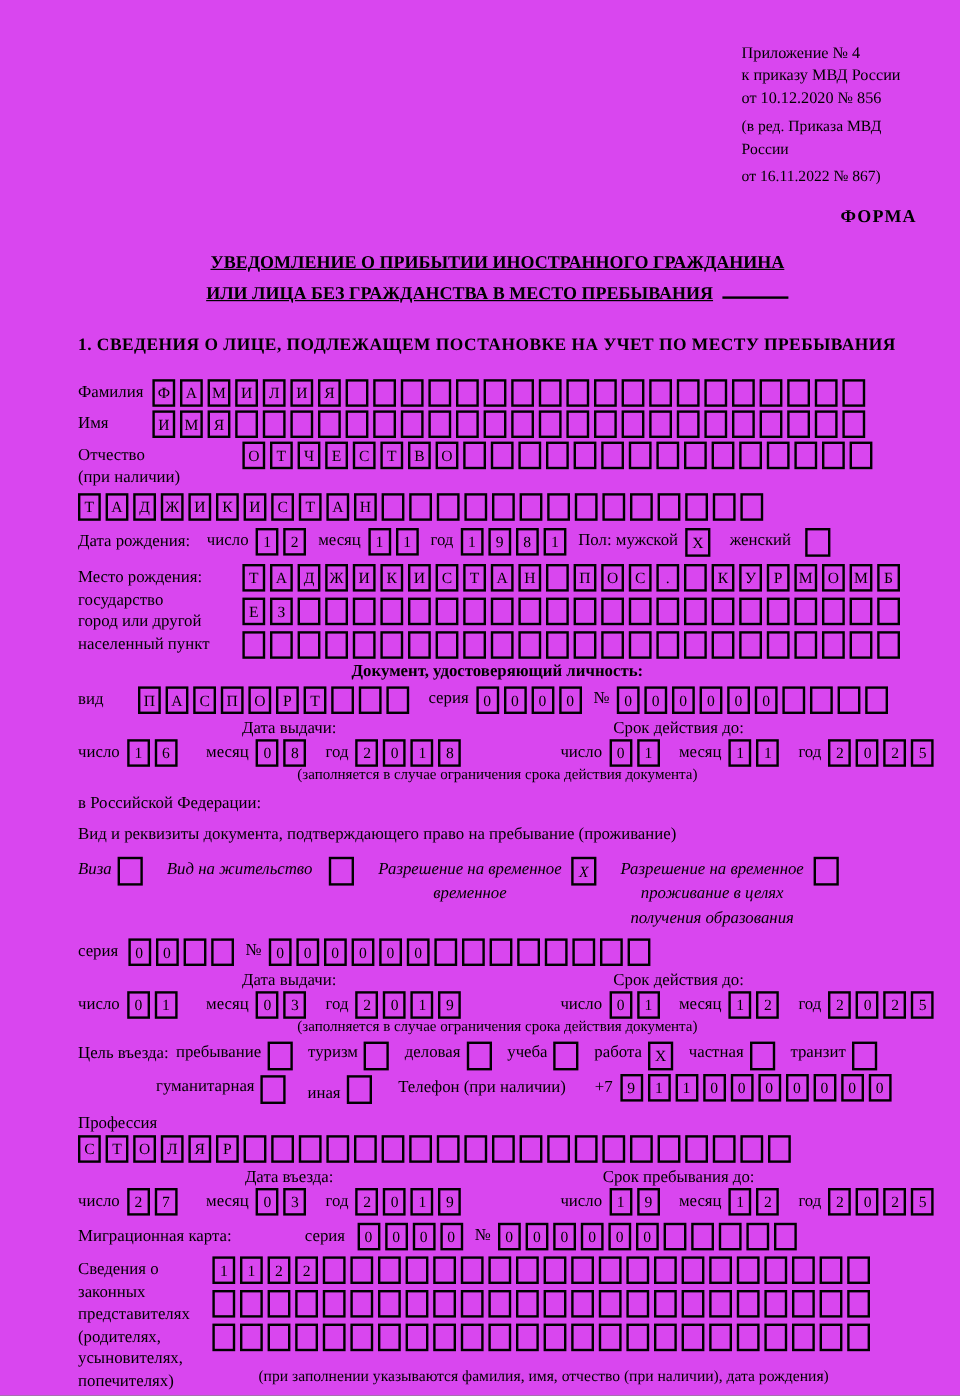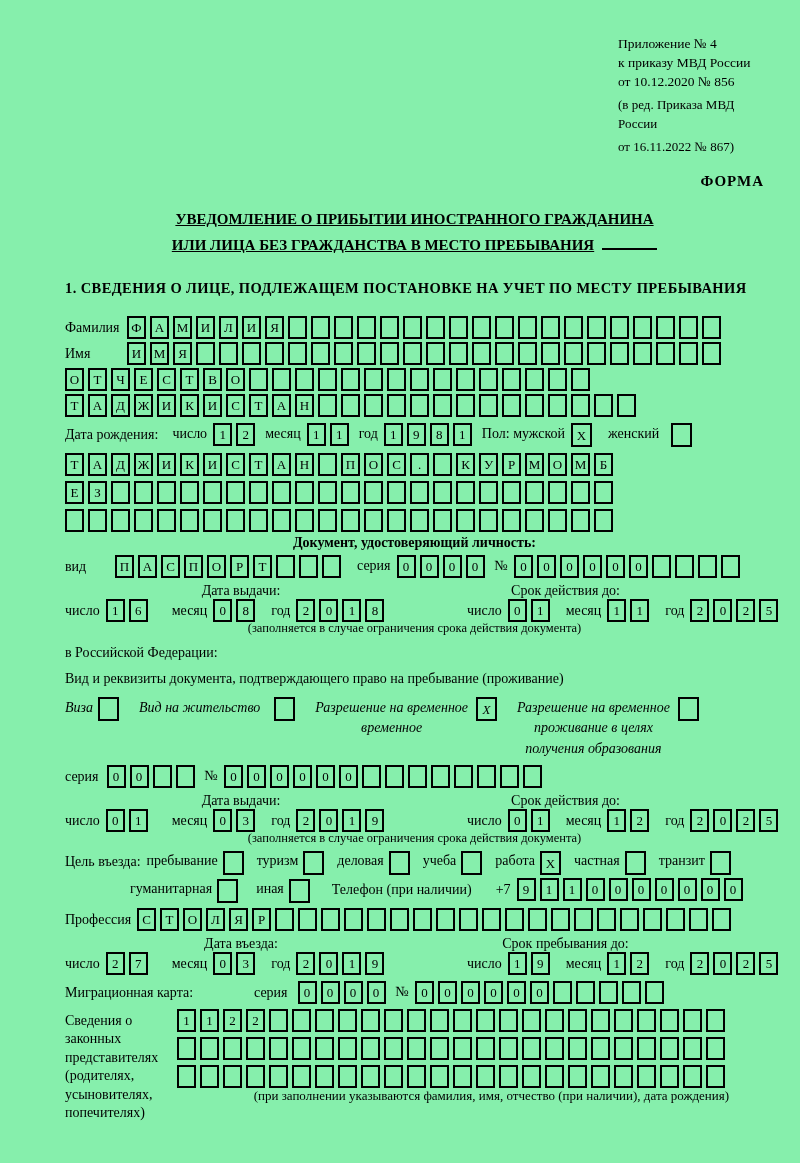--- a/index.html
+++ b/index.html
@@ -1,17 +1,17 @@
 <!DOCTYPE html>
 <html><head>
 <meta charset="utf-8">
 <style>
   html,body {margin:0; padding:0; background:#888;}
   .page {
-    width:800px; height:1163px; margin:0 auto; background:#86efac; color:#000;
+    width:800px; height:1163px; margin:0 auto; background:#d946ef; color:#000;
     font-family:"Liberation Serif","DejaVu Serif",serif; font-size:14px;
     box-sizing:border-box; padding:34px 36px 0 65px; overflow:hidden; position:relative;
   }
   .annex {margin-left:553px; font-size:13.5px; line-height:1.42;}
   .annex .sub {margin-top:5px; font-size:13px;}
   .forma {text-align:right; font-weight:bold; font-size:15px; letter-spacing:1px; margin-top:16px;}
   .title {text-align:center; font-weight:bold; font-size:15px; line-height:1.75; margin-top:16px;text-decoration:underline;}
   .blank-line {display:inline-block; width:55px; border-bottom:2px solid #000; margin-left:8px;}
   .sect {font-weight:bold; font-size:14.5px; letter-spacing:0.4px; margin-top:22px; white-space:nowrap;}
 
@@ -37,21 +37,21 @@
   .ckrow {display:flex; align-items:flex-start; margin-top:4px; margin-bottom:6px;}
   .ckitem {display:flex; align-items:flex-start; margin-right:16px;font-style:italic;}
   .ckitem .txt {line-height:1.45; padding-top:2px;}
   .ckitem .txt.ctr {text-align:center;}
   .ckitem .cells {margin-left:8px; margin-top:1px;}
   .opt {display:flex; align-items:flex-start; margin-right:9px;}
   .opt .cells {margin-left:5px; margin-top:1px;}
   .opt .txt {padding-top:3px;}
   .dochead {font-weight:bold; text-align:center; margin:3px 0 4px 0;}
   .mt6 {margin-top:6px;}
-  .gnote {font-size:13px; text-align:right; margin-top:0;}
+  .gnote {font-size:13px; text-align:center; margin-top:13px;}
 </style>
 </head>
 <body>
 
 <div class="page">
 
   <div class="annex">
     <div>Приложение № 4</div>
     <div>к приказу МВД России</div>
     <div>от 10.12.2020 № 856</div>
@@ -126,20 +126,24 @@
         <div class="cell"></div>
         <div class="cell"></div>
         <div class="cell"></div>
         <div class="cell"></div>
         <div class="cell"></div>
         <div class="cell"></div>
       </div>
   </div>
 
   <div class="frow">
+    <div class="lbl w137">
+      <div>Отчество</div>
+      <div>(при наличии)</div>
+    </div>
     <div class="cells">
         <div class="cell">О</div>
         <div class="cell">Т</div>
         <div class="cell">Ч</div>
         <div class="cell">Е</div>
         <div class="cell">С</div>
         <div class="cell">Т</div>
         <div class="cell">В</div>
         <div class="cell">О</div>
         <div class="cell"></div>
@@ -213,20 +217,26 @@
     <div class="cells cbx">
         <div class="cell">X</div>
       </div>
     <div class="inline-lbl" style="padding-left:12px;">женский</div>
     <div class="cells cbx" style="margin-left:6px;">
         <div class="cell"></div>
       </div>
   </div>
 
   <div class="frow mt6">
+    <div class="lbl w137">
+      <div>Место рождения:</div>
+      <div>государство</div>
+      <div>город или другой</div>
+      <div>населенный пункт</div>
+    </div>
     <div>
       <div class="cells" style="margin-bottom:5px;">
           <div class="cell">Т</div>
           <div class="cell">А</div>
           <div class="cell">Д</div>
           <div class="cell">Ж</div>
           <div class="cell">И</div>
           <div class="cell">К</div>
           <div class="cell">И</div>
           <div class="cell">С</div>
@@ -542,21 +552,21 @@
       </div>
   </div>
 
   <div class="frow" style="padding-left:65px; margin-top:3px;">
     <div class="opt" style="margin-right:14px;">
         <div class="txt">гуманитарная</div>
         <div class="cells cbx">
           <div class="cell"></div>
         </div>
       </div>
-    <div class="opt" style="margin-right:18px;">
+    <div class="opt" style="margin-right:18px;align-items:flex-end;">
         <div class="txt">иная</div>
         <div class="cells cbx">
           <div class="cell"></div>
         </div>
       </div>
     <div class="lbl" style="margin-right:24px;">Телефон (при наличии)</div>
     <div class="lbl" style="margin-right:6px;">+7</div>
     <div class="cells">
         <div class="cell">9</div>
         <div class="cell">1</div>
@@ -564,21 +574,21 @@
         <div class="cell">0</div>
         <div class="cell">0</div>
         <div class="cell">0</div>
         <div class="cell">0</div>
         <div class="cell">0</div>
         <div class="cell">0</div>
         <div class="cell">0</div>
       </div>
   </div>
 
-  <div class="frow" style="margin-top:5px;">
+  <div class="frow" style="margin-top:5px;flex-direction:column;">
     <div class="lbl" style="width:72px;">Профессия</div>
     <div class="cells">
         <div class="cell">С</div>
         <div class="cell">Т</div>
         <div class="cell">О</div>
         <div class="cell">Л</div>
         <div class="cell">Я</div>
         <div class="cell">Р</div>
         <div class="cell"></div>
         <div class="cell"></div>

